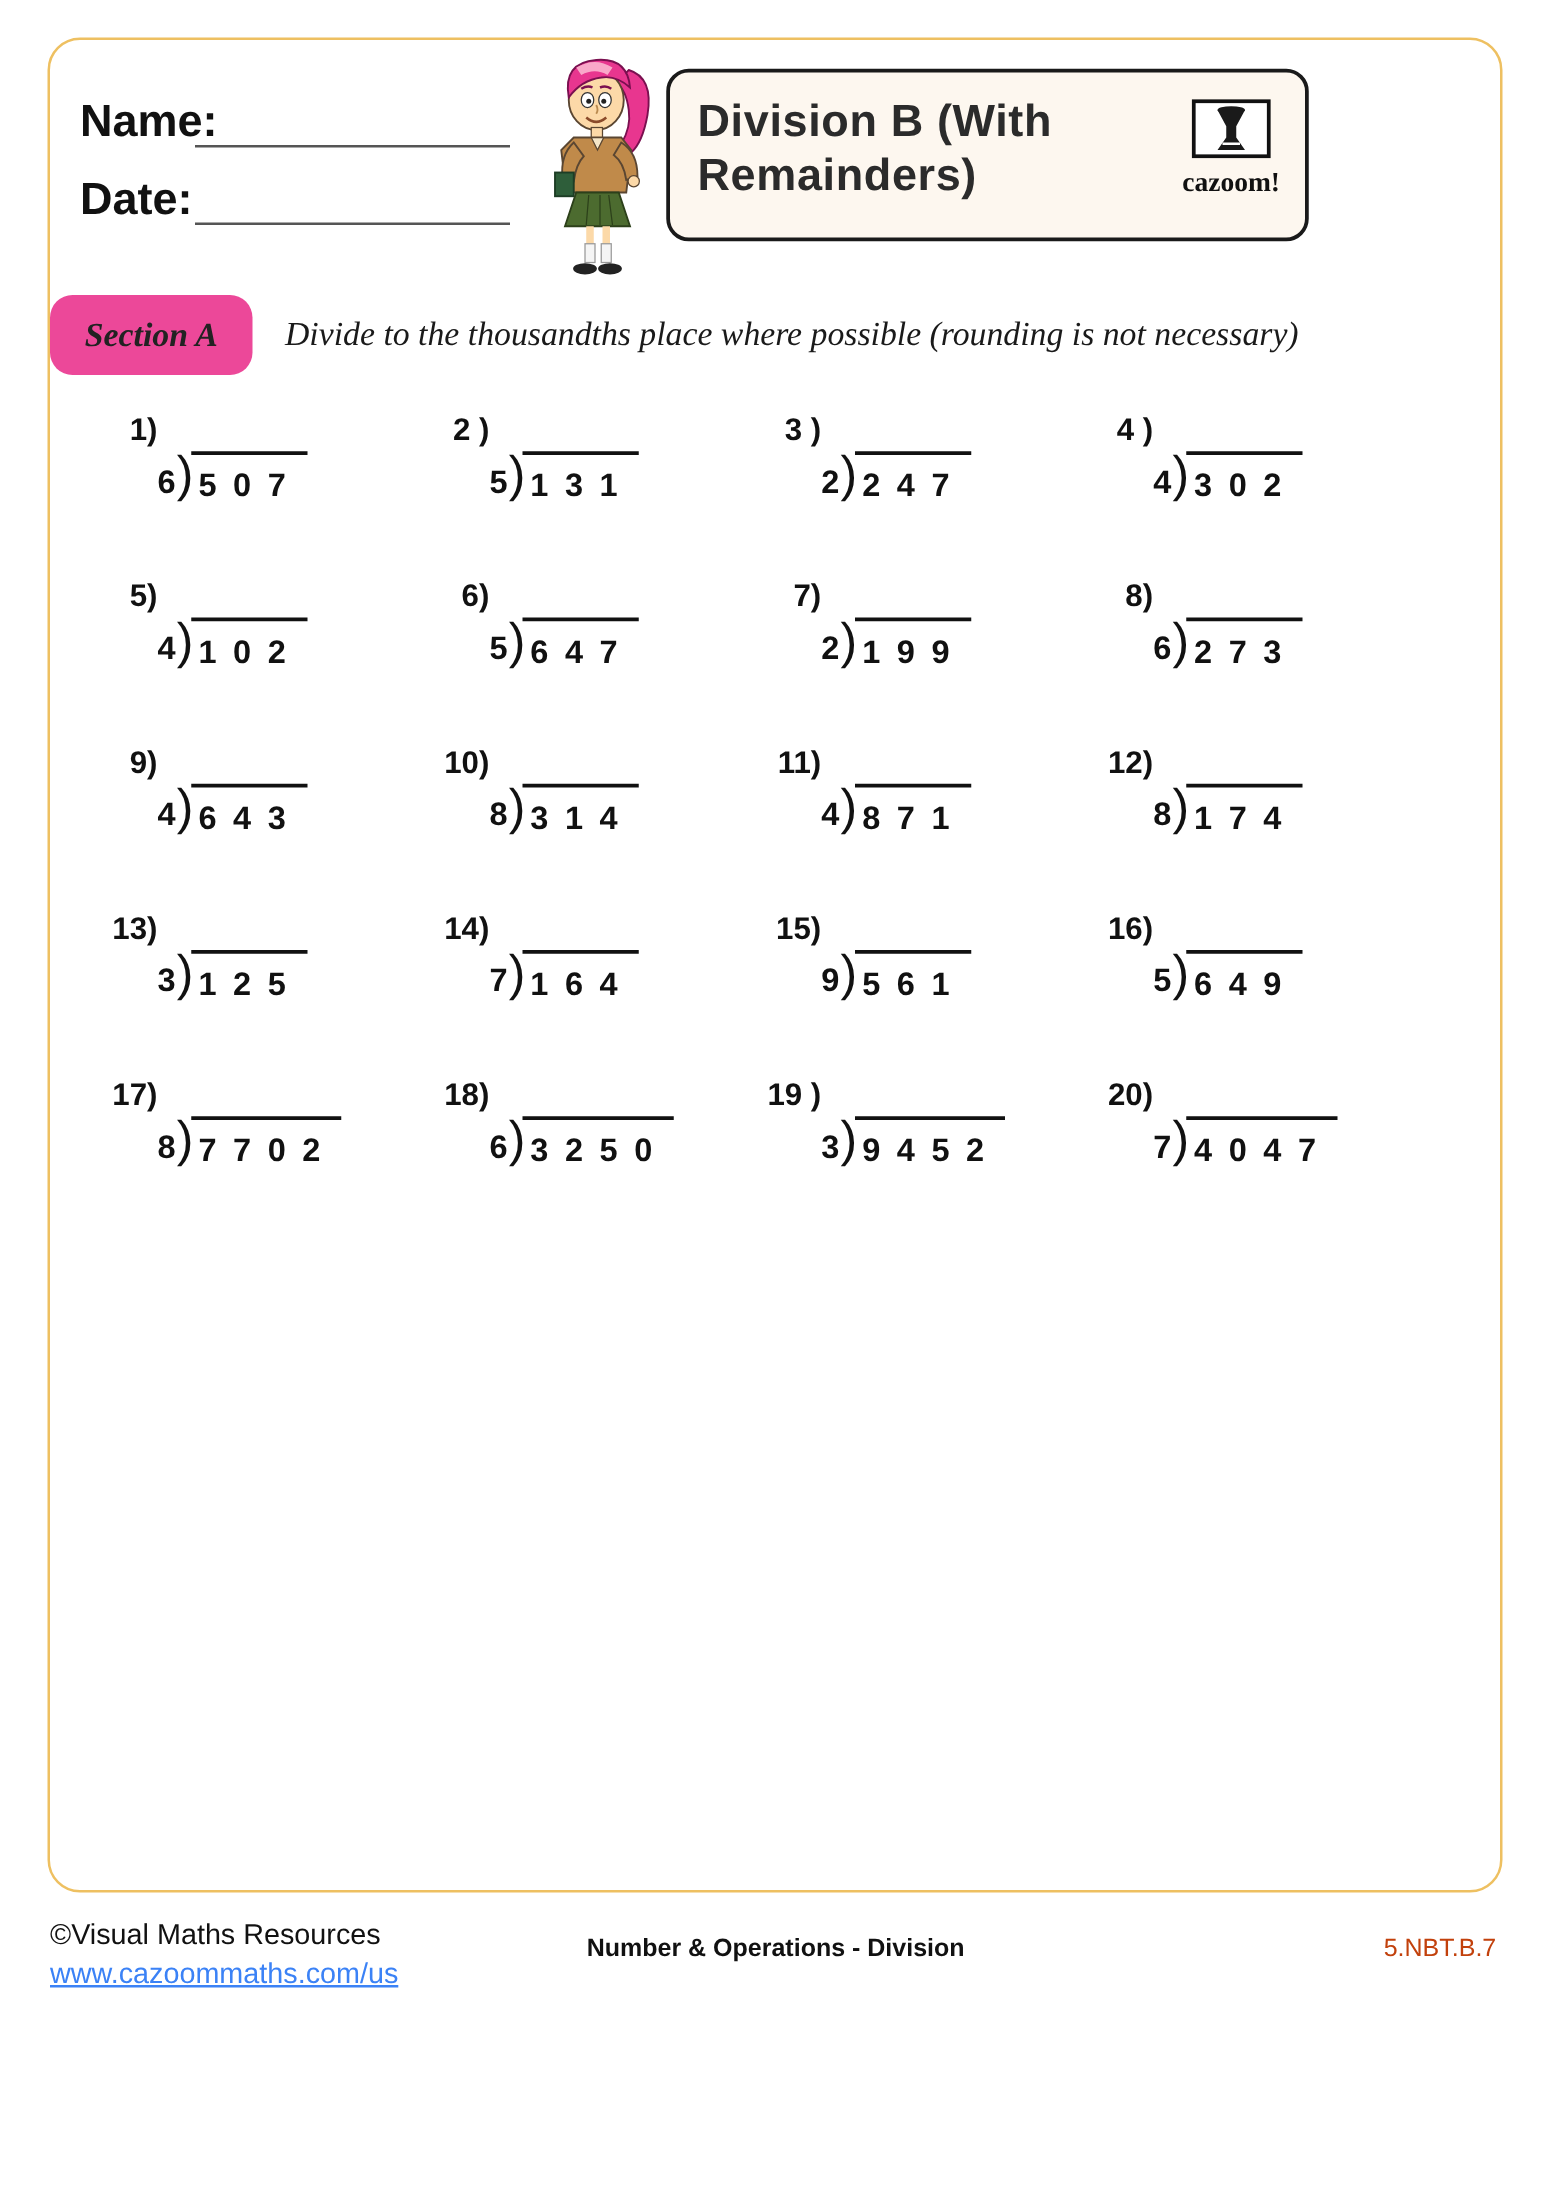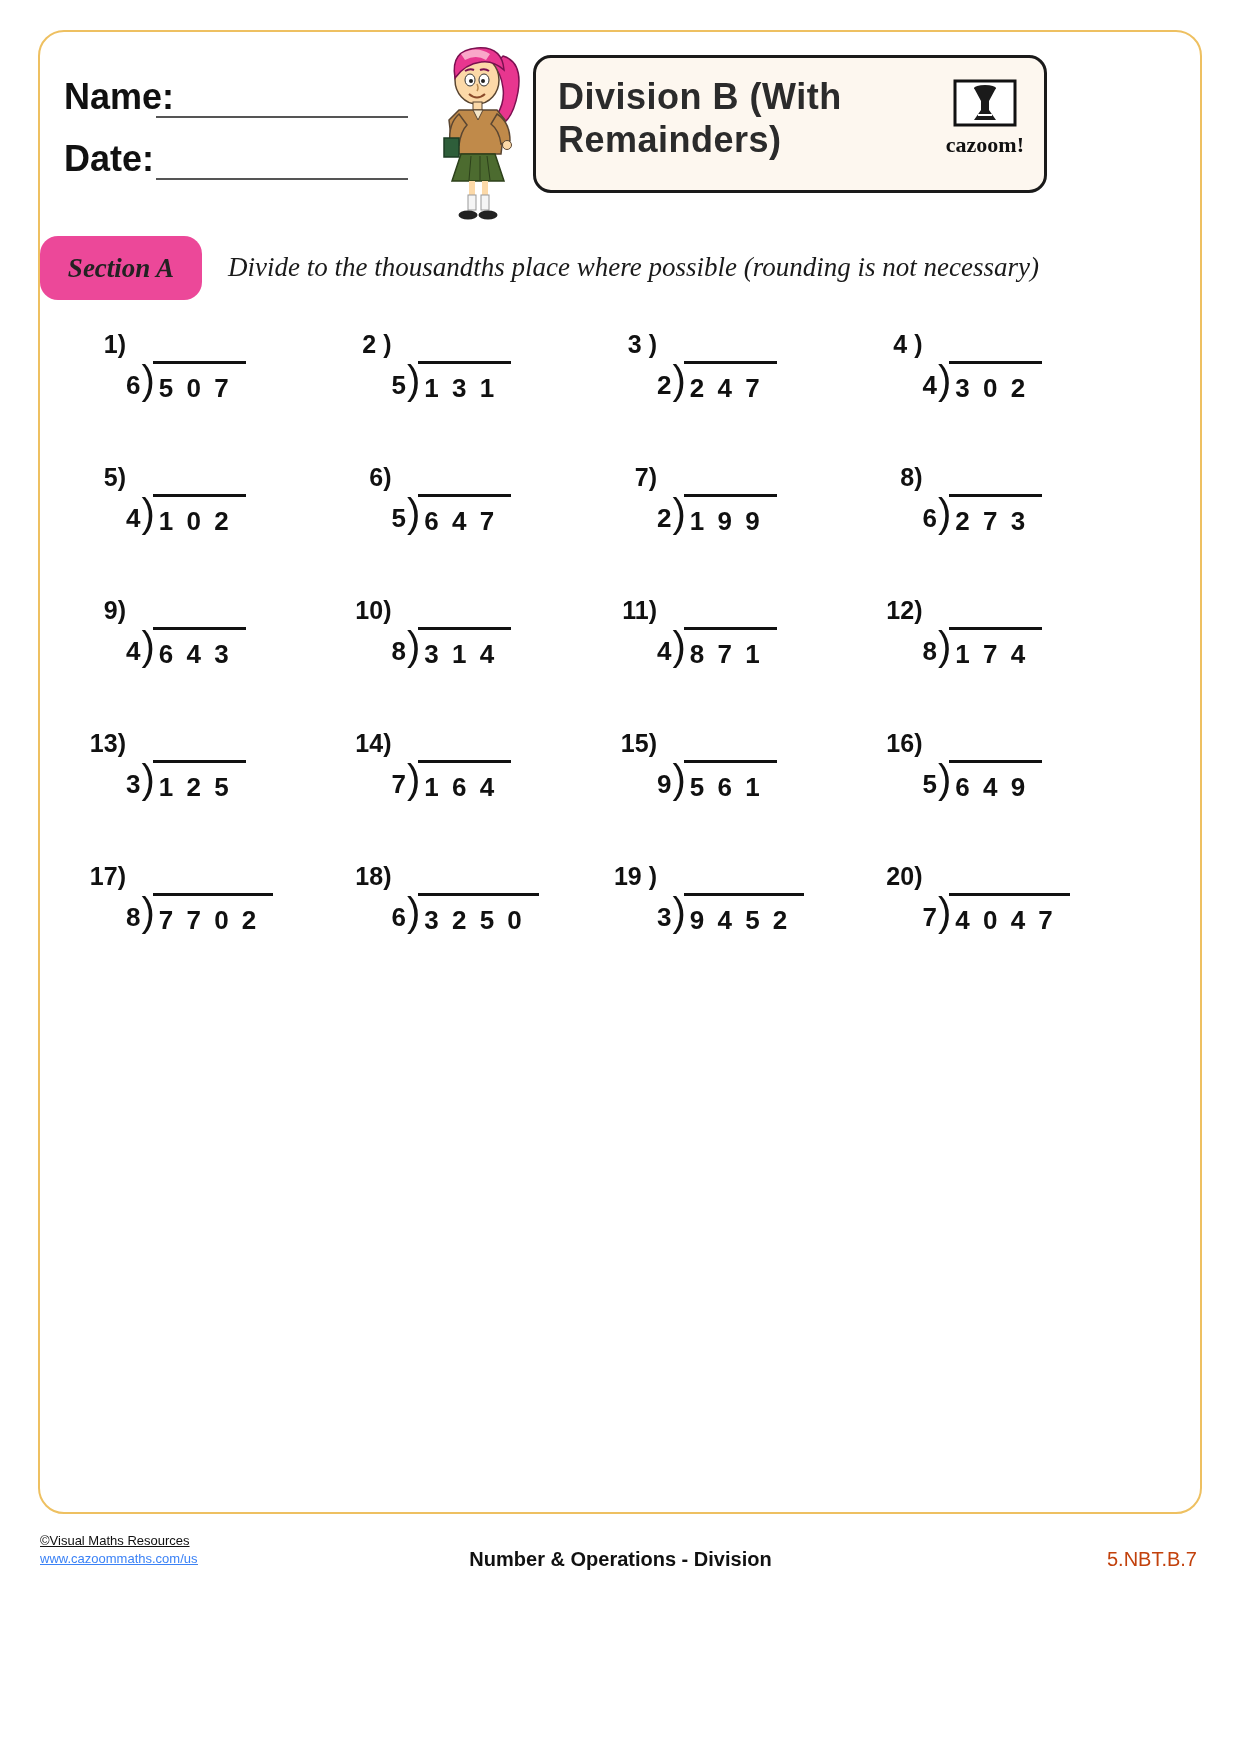--- a/index.html
+++ b/index.html
@@ -119,24 +119,23 @@
   .dividend {
     border-top: 3px solid #111;
     padding: 9px 14px 0 6px;
     letter-spacing: 3px;
     white-space: nowrap;
   }
   
   .footer-left {
     position: absolute;
     left: 40px; top: 1532px;
-    font-size: 13px;
+    font-size: 23px;
     line-height: 1.35;
     color: #111;
-    text-decoration: underline;
   }
   .footer-link { color: #3b82f6; text-decoration: underline; cursor: pointer; }
   .footer-center {
     position: absolute;
     left: 0; right: 0; top: 1548px;
     text-align: center;
     font-size: 20px;
     font-weight: bold;
     color: #111;
   }

